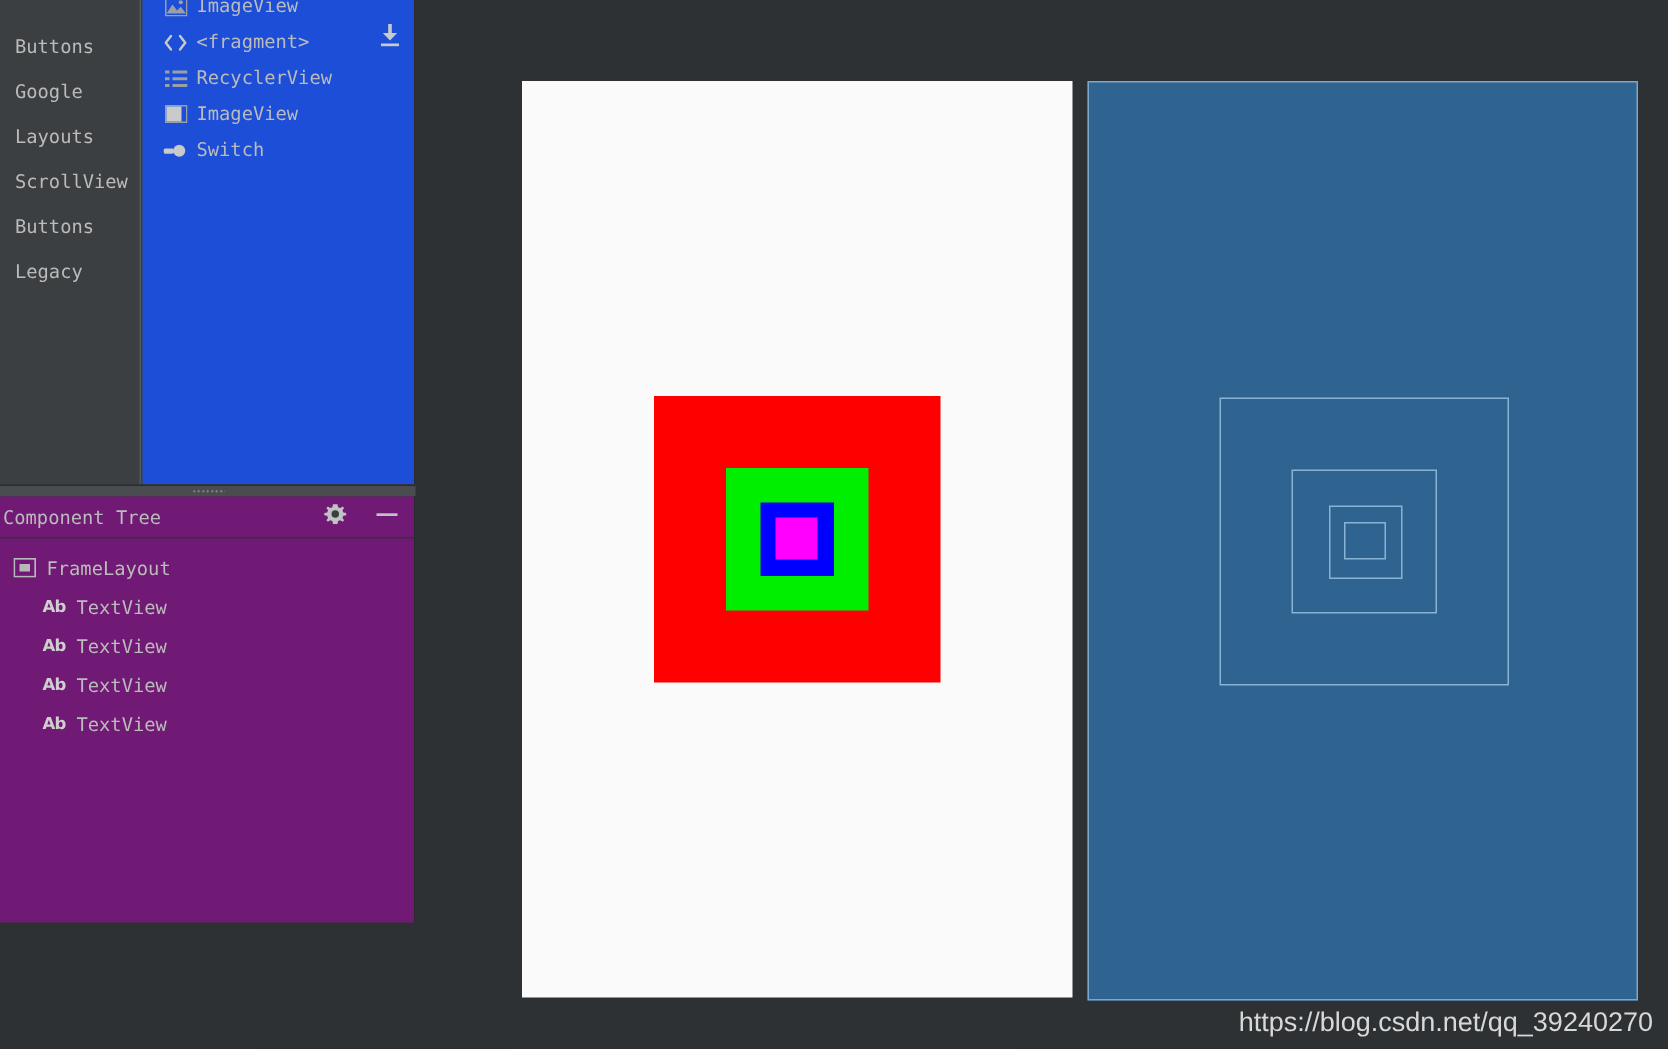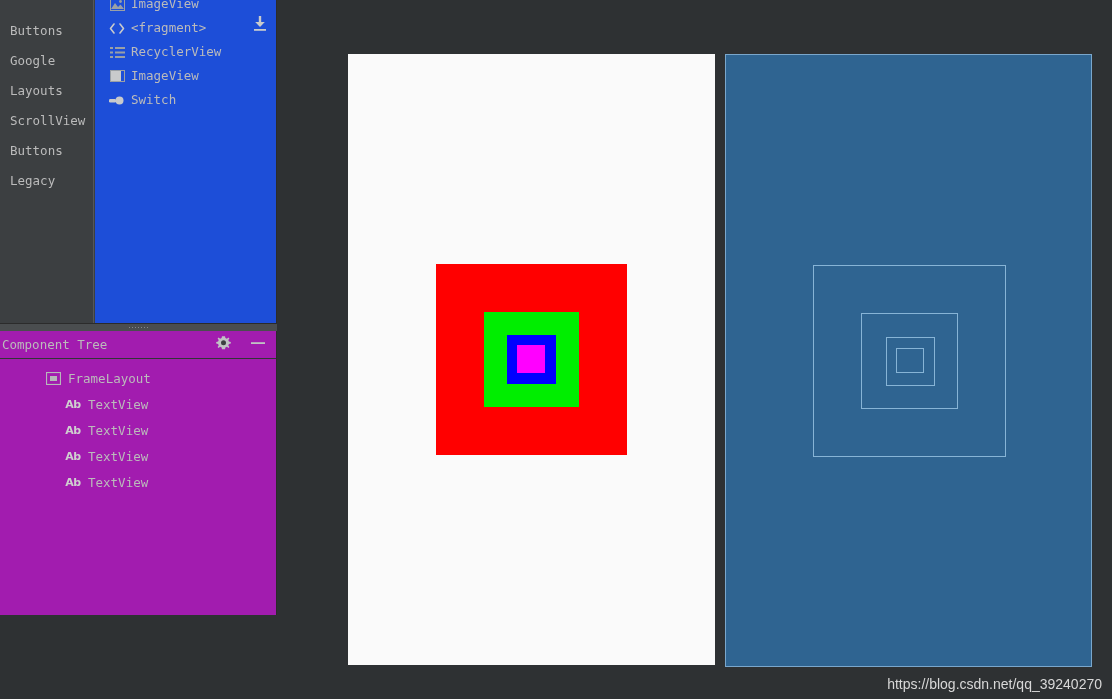--- a/index.html
+++ b/index.html
@@ -96,21 +96,21 @@
     background-size: 3px 3px;
     opacity: 0.9;
   }
 
   
   #component-tree-panel {
     position: absolute;
     left: 0; top: 331px;
     width: 277px;
     height: 284px;
-    background: #a21caf;
+    background: #701a75;
     border-right: 1px solid #2b2b2b;
   }
   #ct-header {
     position: relative;
     height: 28px;
     display: flex;
     align-items: center;
     border-bottom: 1px solid #323536;
   }
   #ct-title {
@@ -121,21 +121,21 @@
   }
   #ct-actions {
     position: absolute;
     right: 10px;
     top: 0;
     height: 28px;
     display: flex;
     align-items: center;
     gap: 18px;
   }
-  #ct-body { padding-top: 6px; padding-left: 37px; }
+  #ct-body { padding-top: 6px; }
   .tree-row {
     height: 26px;
     display: flex;
     align-items: center;
     color: #bbbbbb;
     font-size: 12.5px;
     white-space: nowrap;
   }
   .tree-row.root { padding-left: 8px; }
   .tree-row.child { padding-left: 28px; }
@@ -195,21 +195,21 @@
   #bp-3      { left: 160px; top: 282px; width: 49px;  height: 49px; }
   #bp-4      { left: 170px; top: 293px; width: 28px;  height: 25px; }
 
   
   #watermark {
     position: absolute;
     right: 10px;
     bottom: 7px;
     color: #d8d8d8;
     font-family: "Liberation Sans", sans-serif;
-    font-size: 14px;
+    font-size: 18px;
     white-space: nowrap;
     margin-top: 13px;
   }
 </style>
 </head>
 <body>
 
 <div id="root">
 
   <div id="palette-panel">

